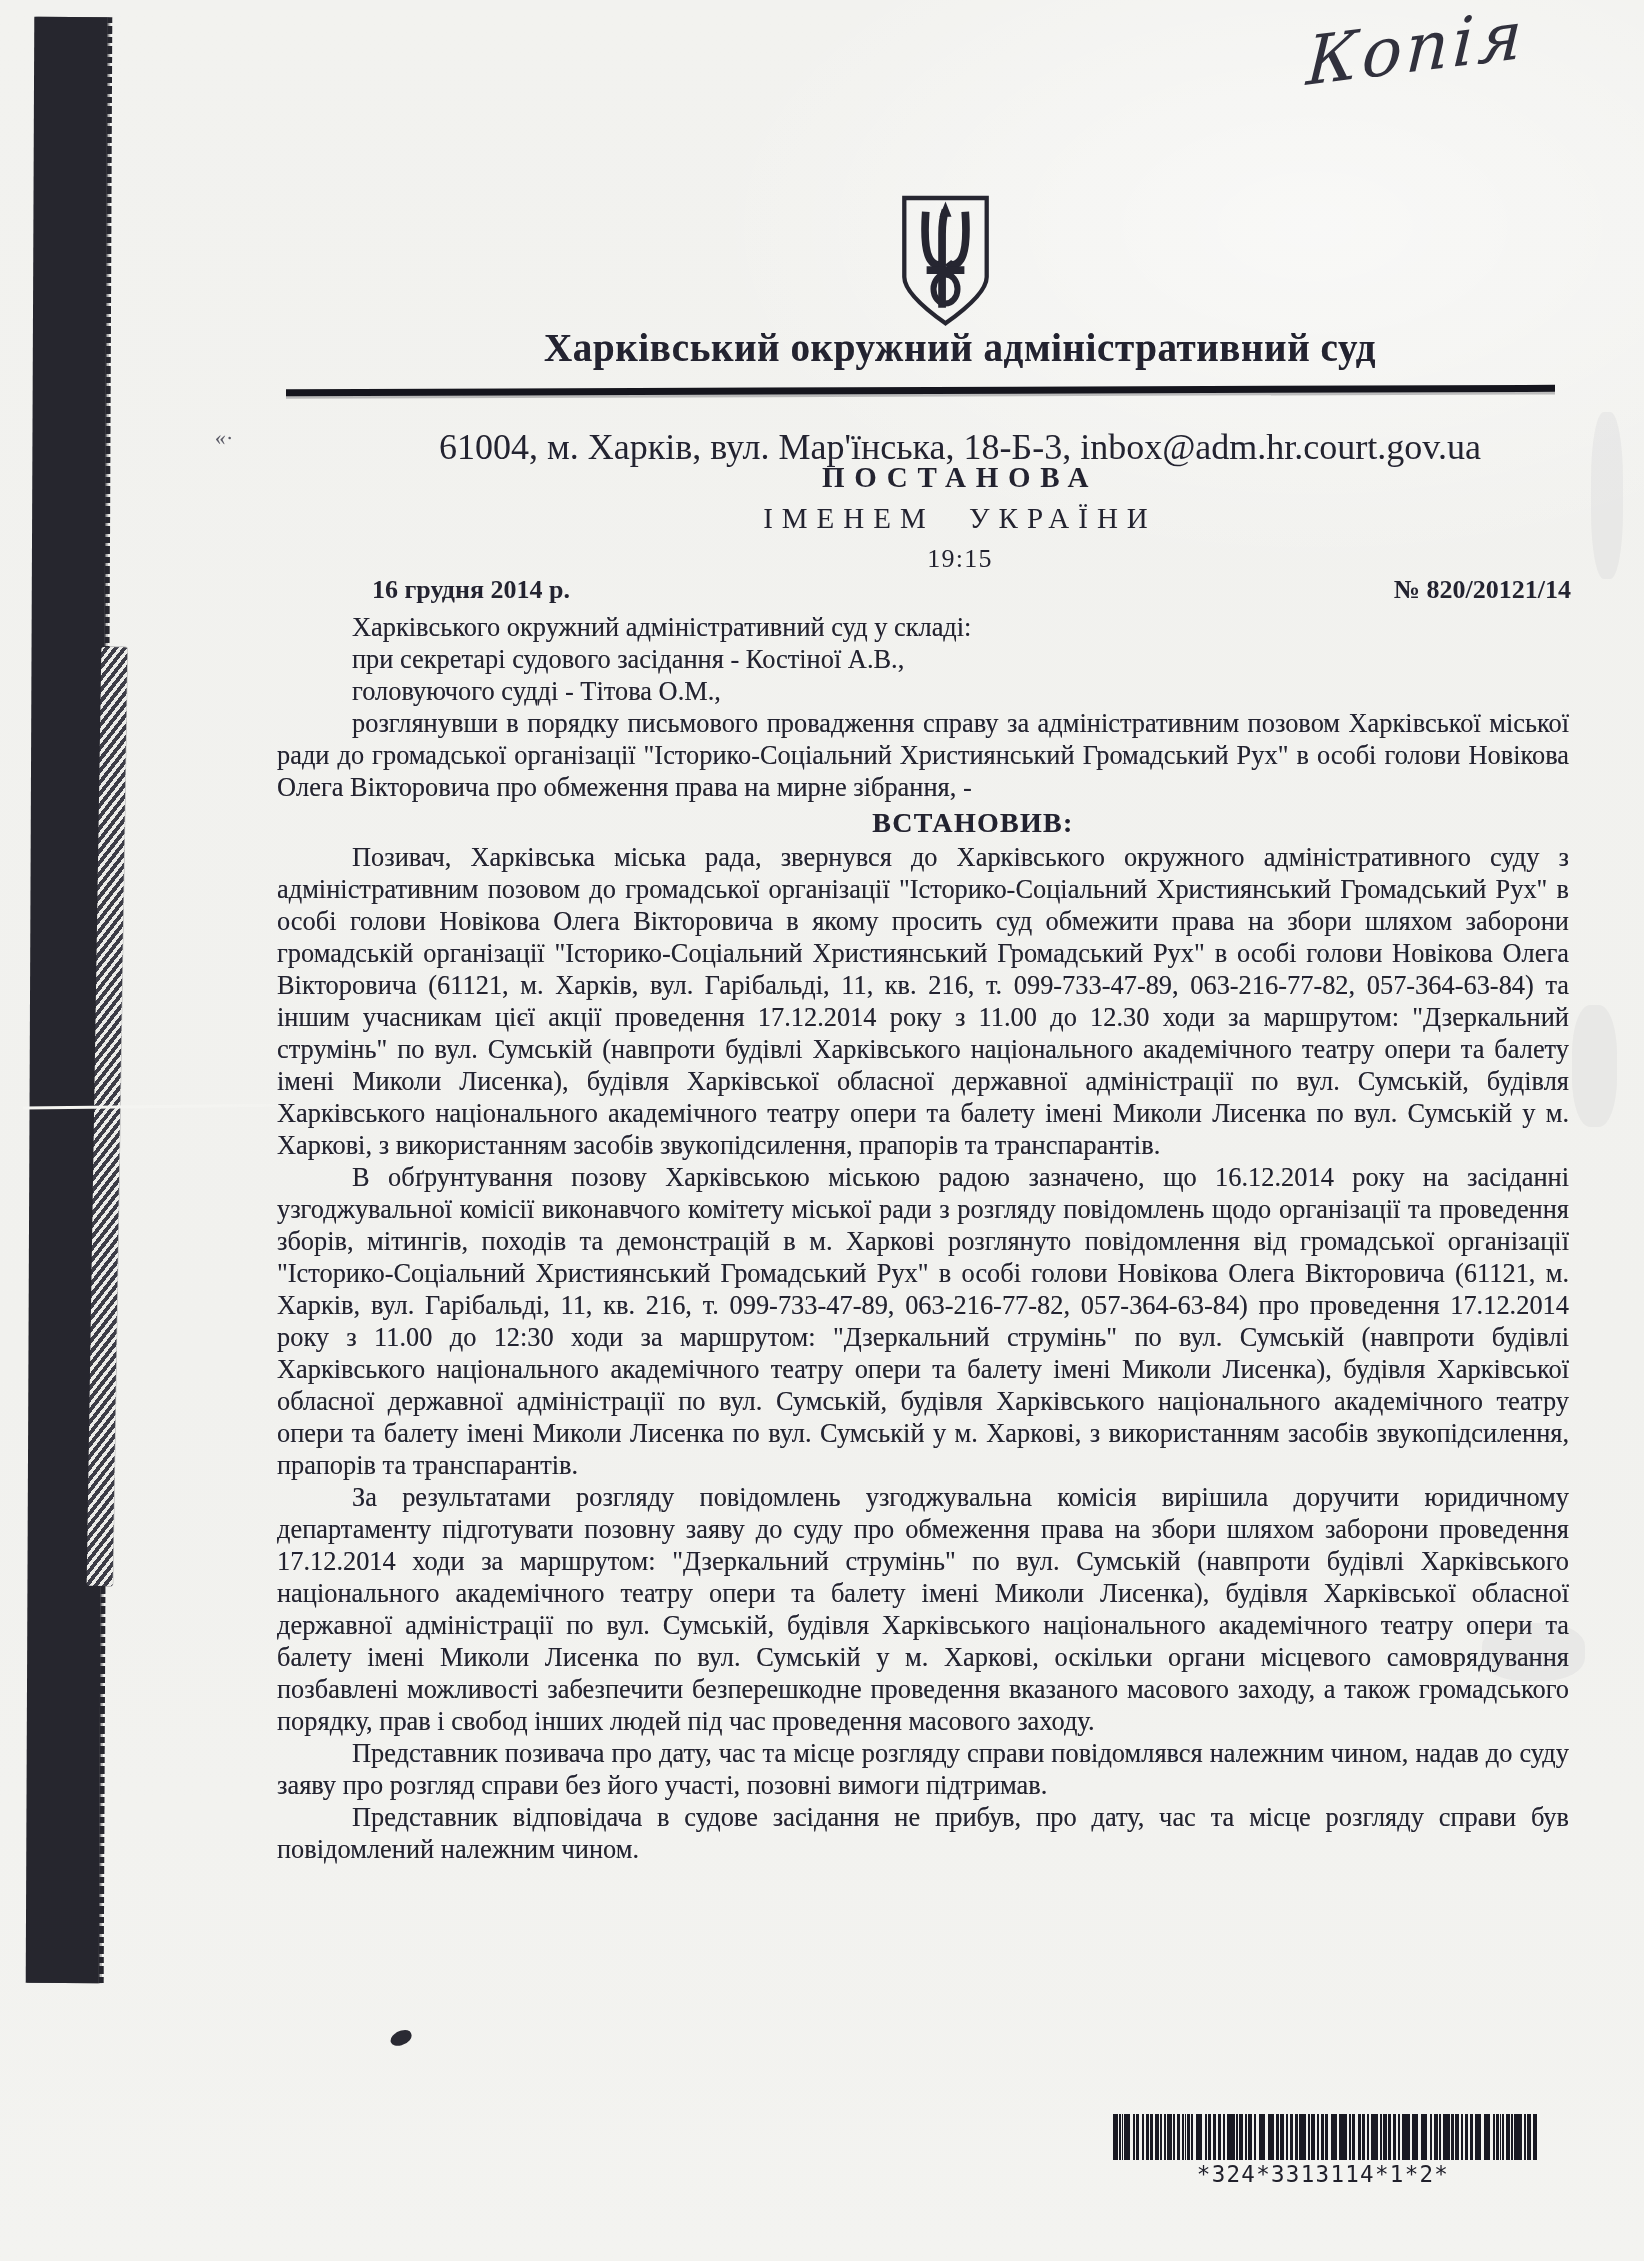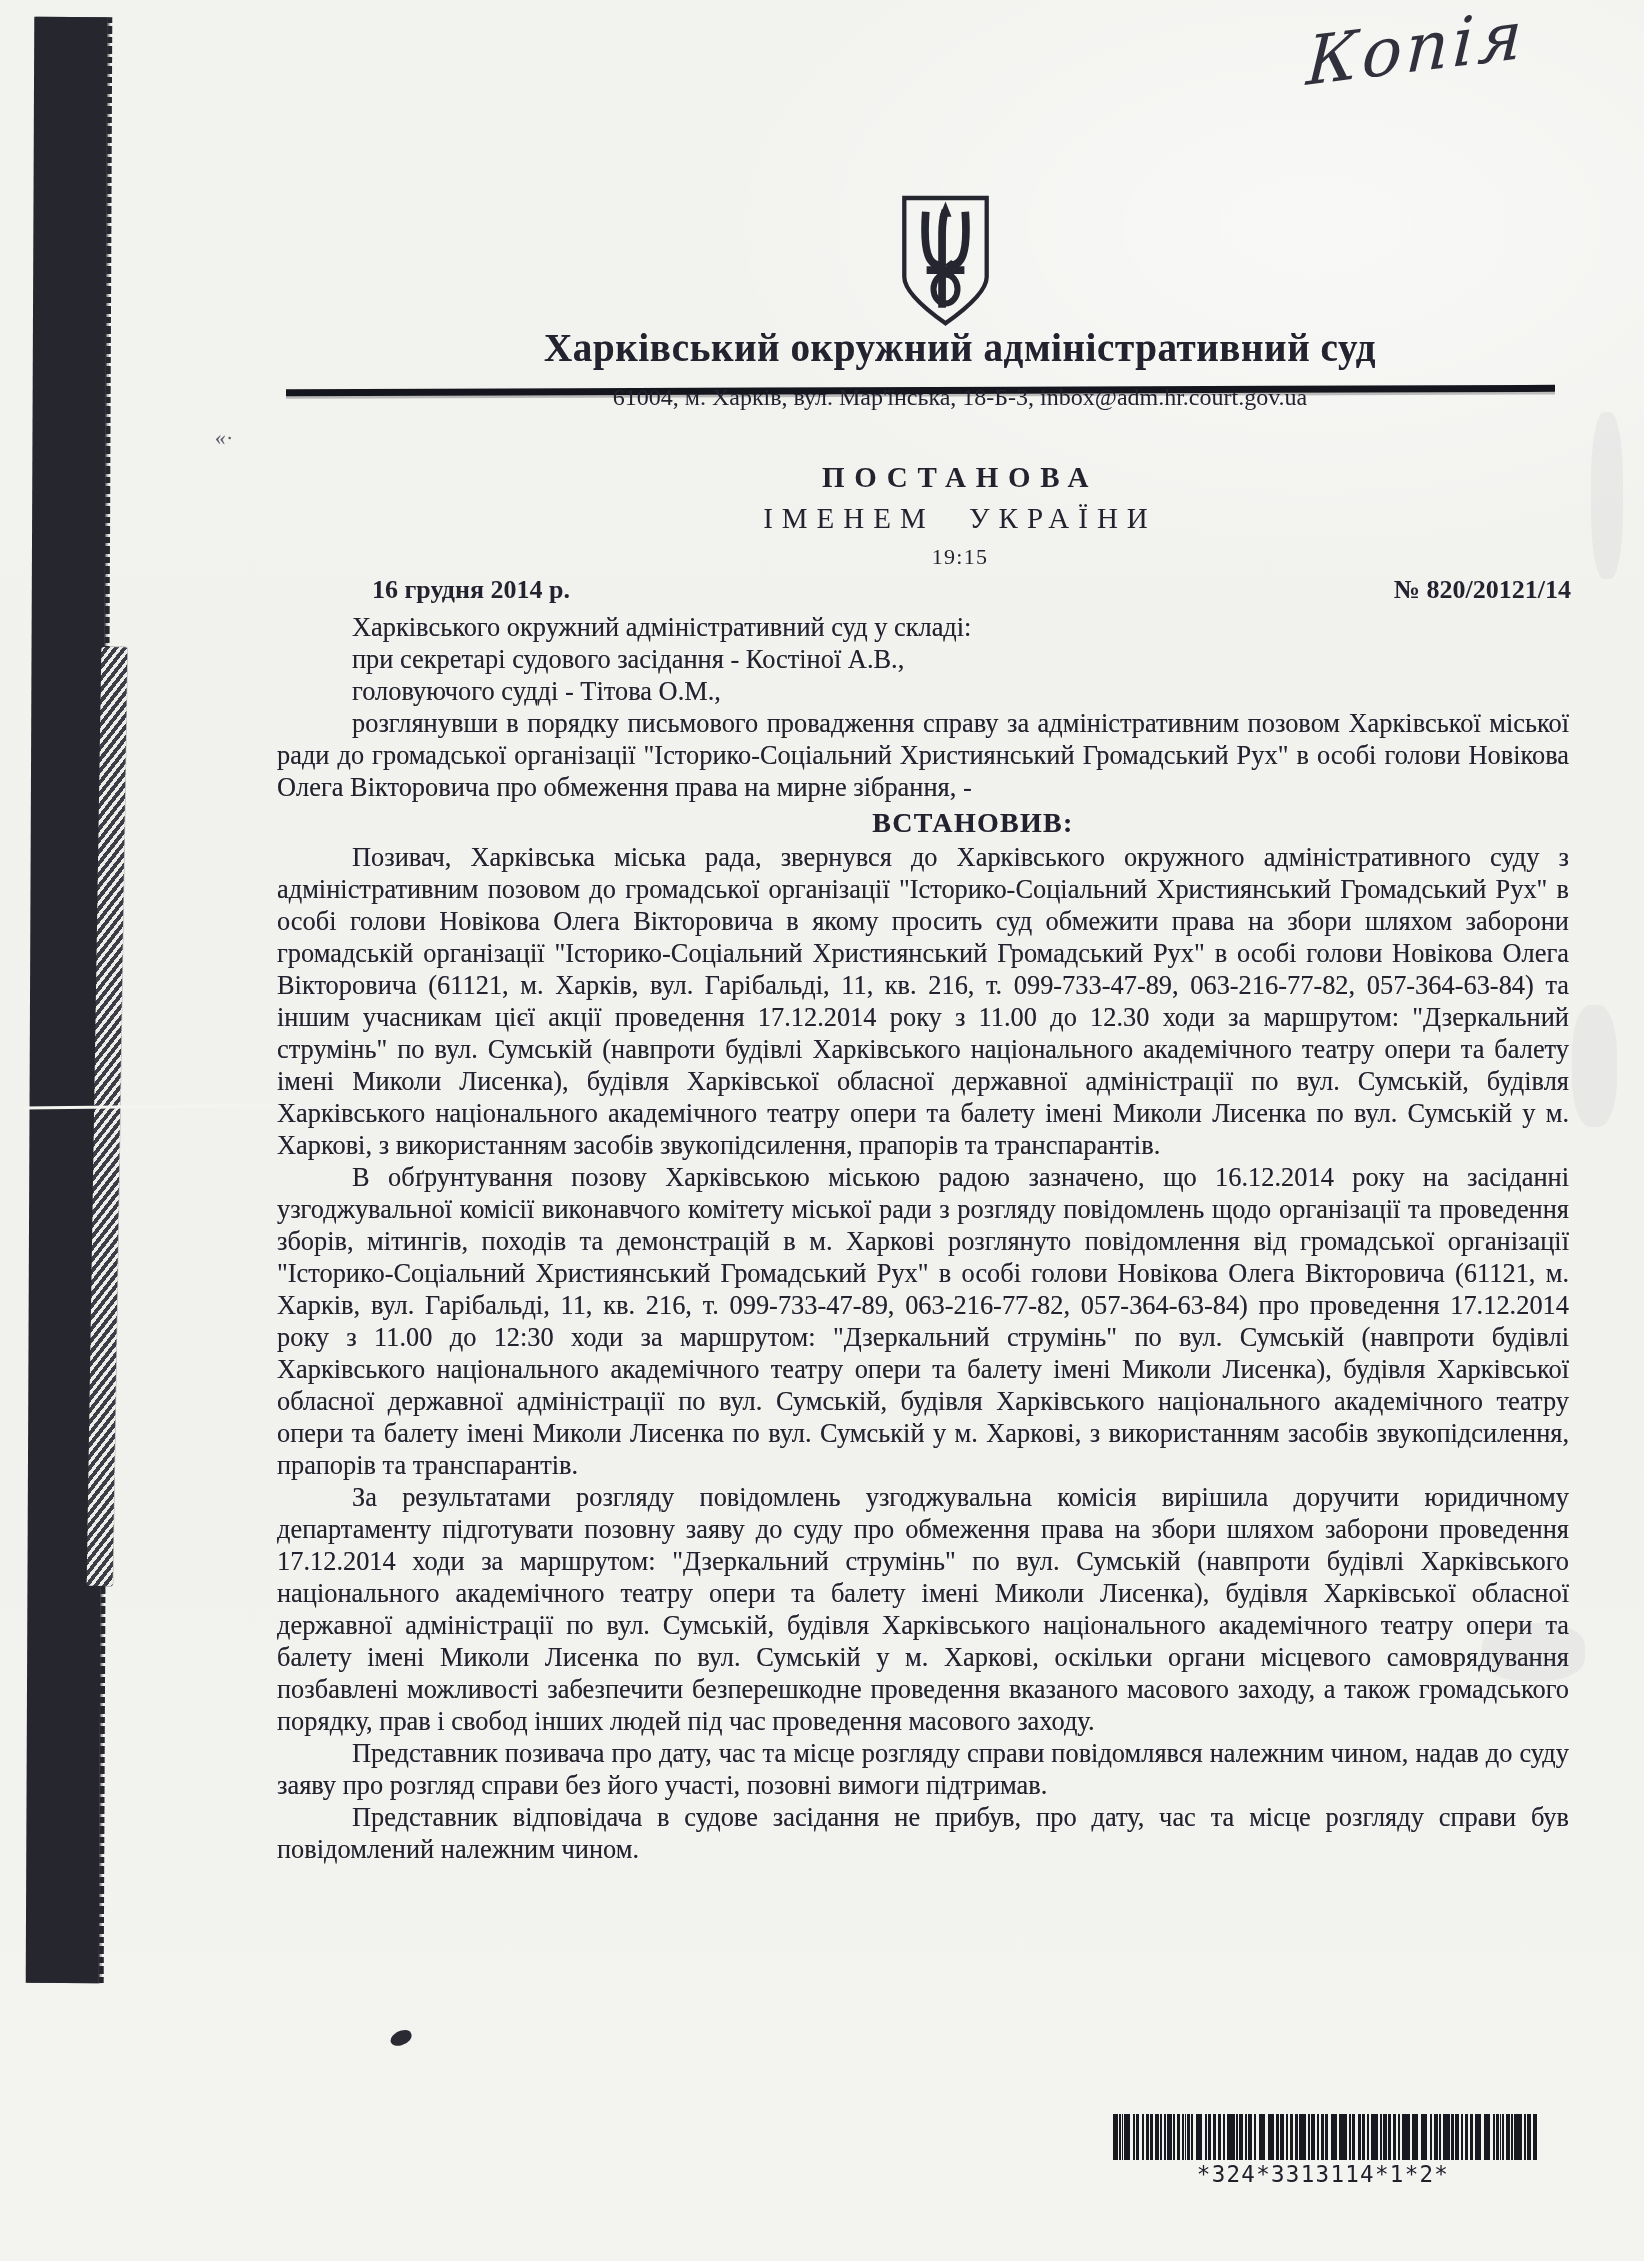--- a/index.html
+++ b/index.html
@@ -63,24 +63,24 @@
   
   .emblem{position:absolute;left:894px;top:192px;width:103px;height:139px;}
   .header-center{position:absolute;left:277px;width:1366px;text-align:center;}
   .court-name{top:325px;font-size:39px;font-weight:bold;letter-spacing:0.6px;
     text-shadow:0 0 0.6px rgba(25,25,38,.5);}
   .head-rule{
     position:absolute;left:286px;top:387px;width:1269px;height:7px;
     background:#15151d;transform:rotate(-.2deg);
     box-shadow:0 2.6px 0 rgba(21,21,29,.25);
   }
-  .address{top:384px;font-size:24px;}
+  .address{top:426px;font-size:36px;}
   .doc-type{top:461px;font-size:29px;font-weight:bold;letter-spacing:9.7px;}
   .doc-subtitle{top:502px;font-size:29px;font-weight:normal;letter-spacing:9px;word-spacing:18px;}
-  .doc-time{top:544px;font-size:22px;letter-spacing:1.3px;}
+  .doc-time{top:544px;font-size:26px;letter-spacing:1.3px;}
 
   .date-row{
     position:absolute;left:277px;top:575px;width:1294px;
     display:flex;justify-content:space-between;
     font-size:26px;font-weight:bold;
   }
   .date-row .date{margin-left:95px;}
 
   
   .doc-body{

